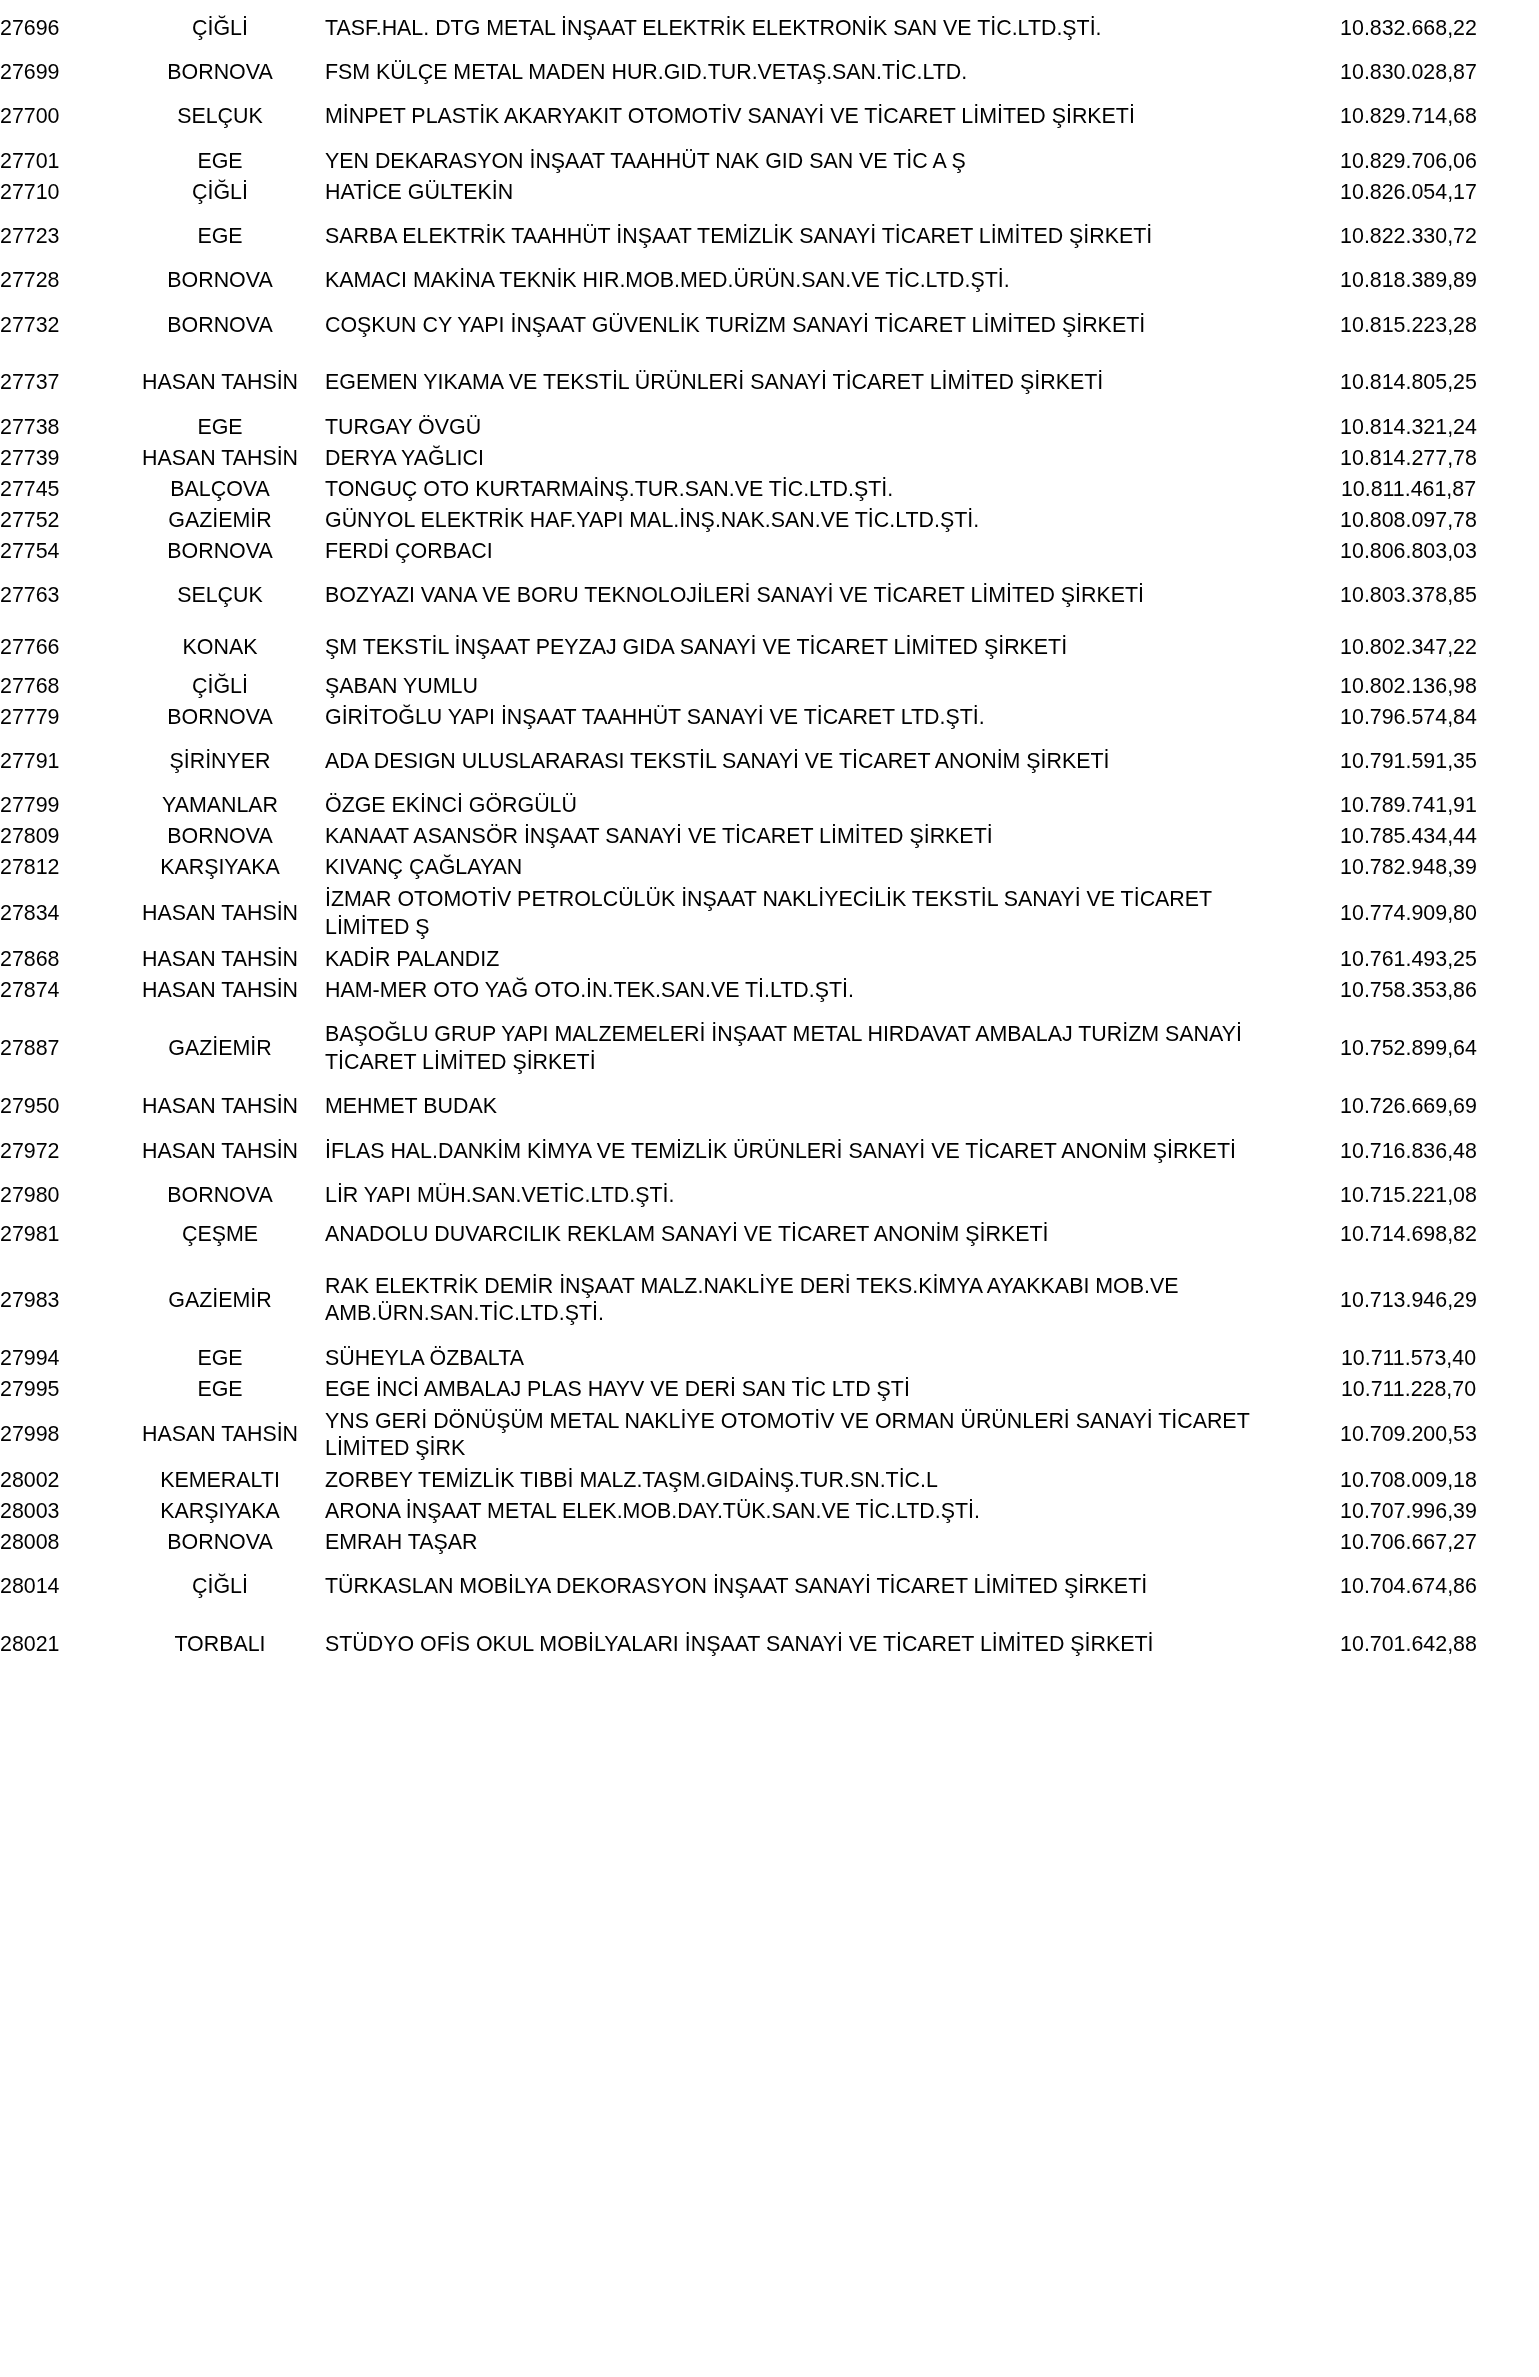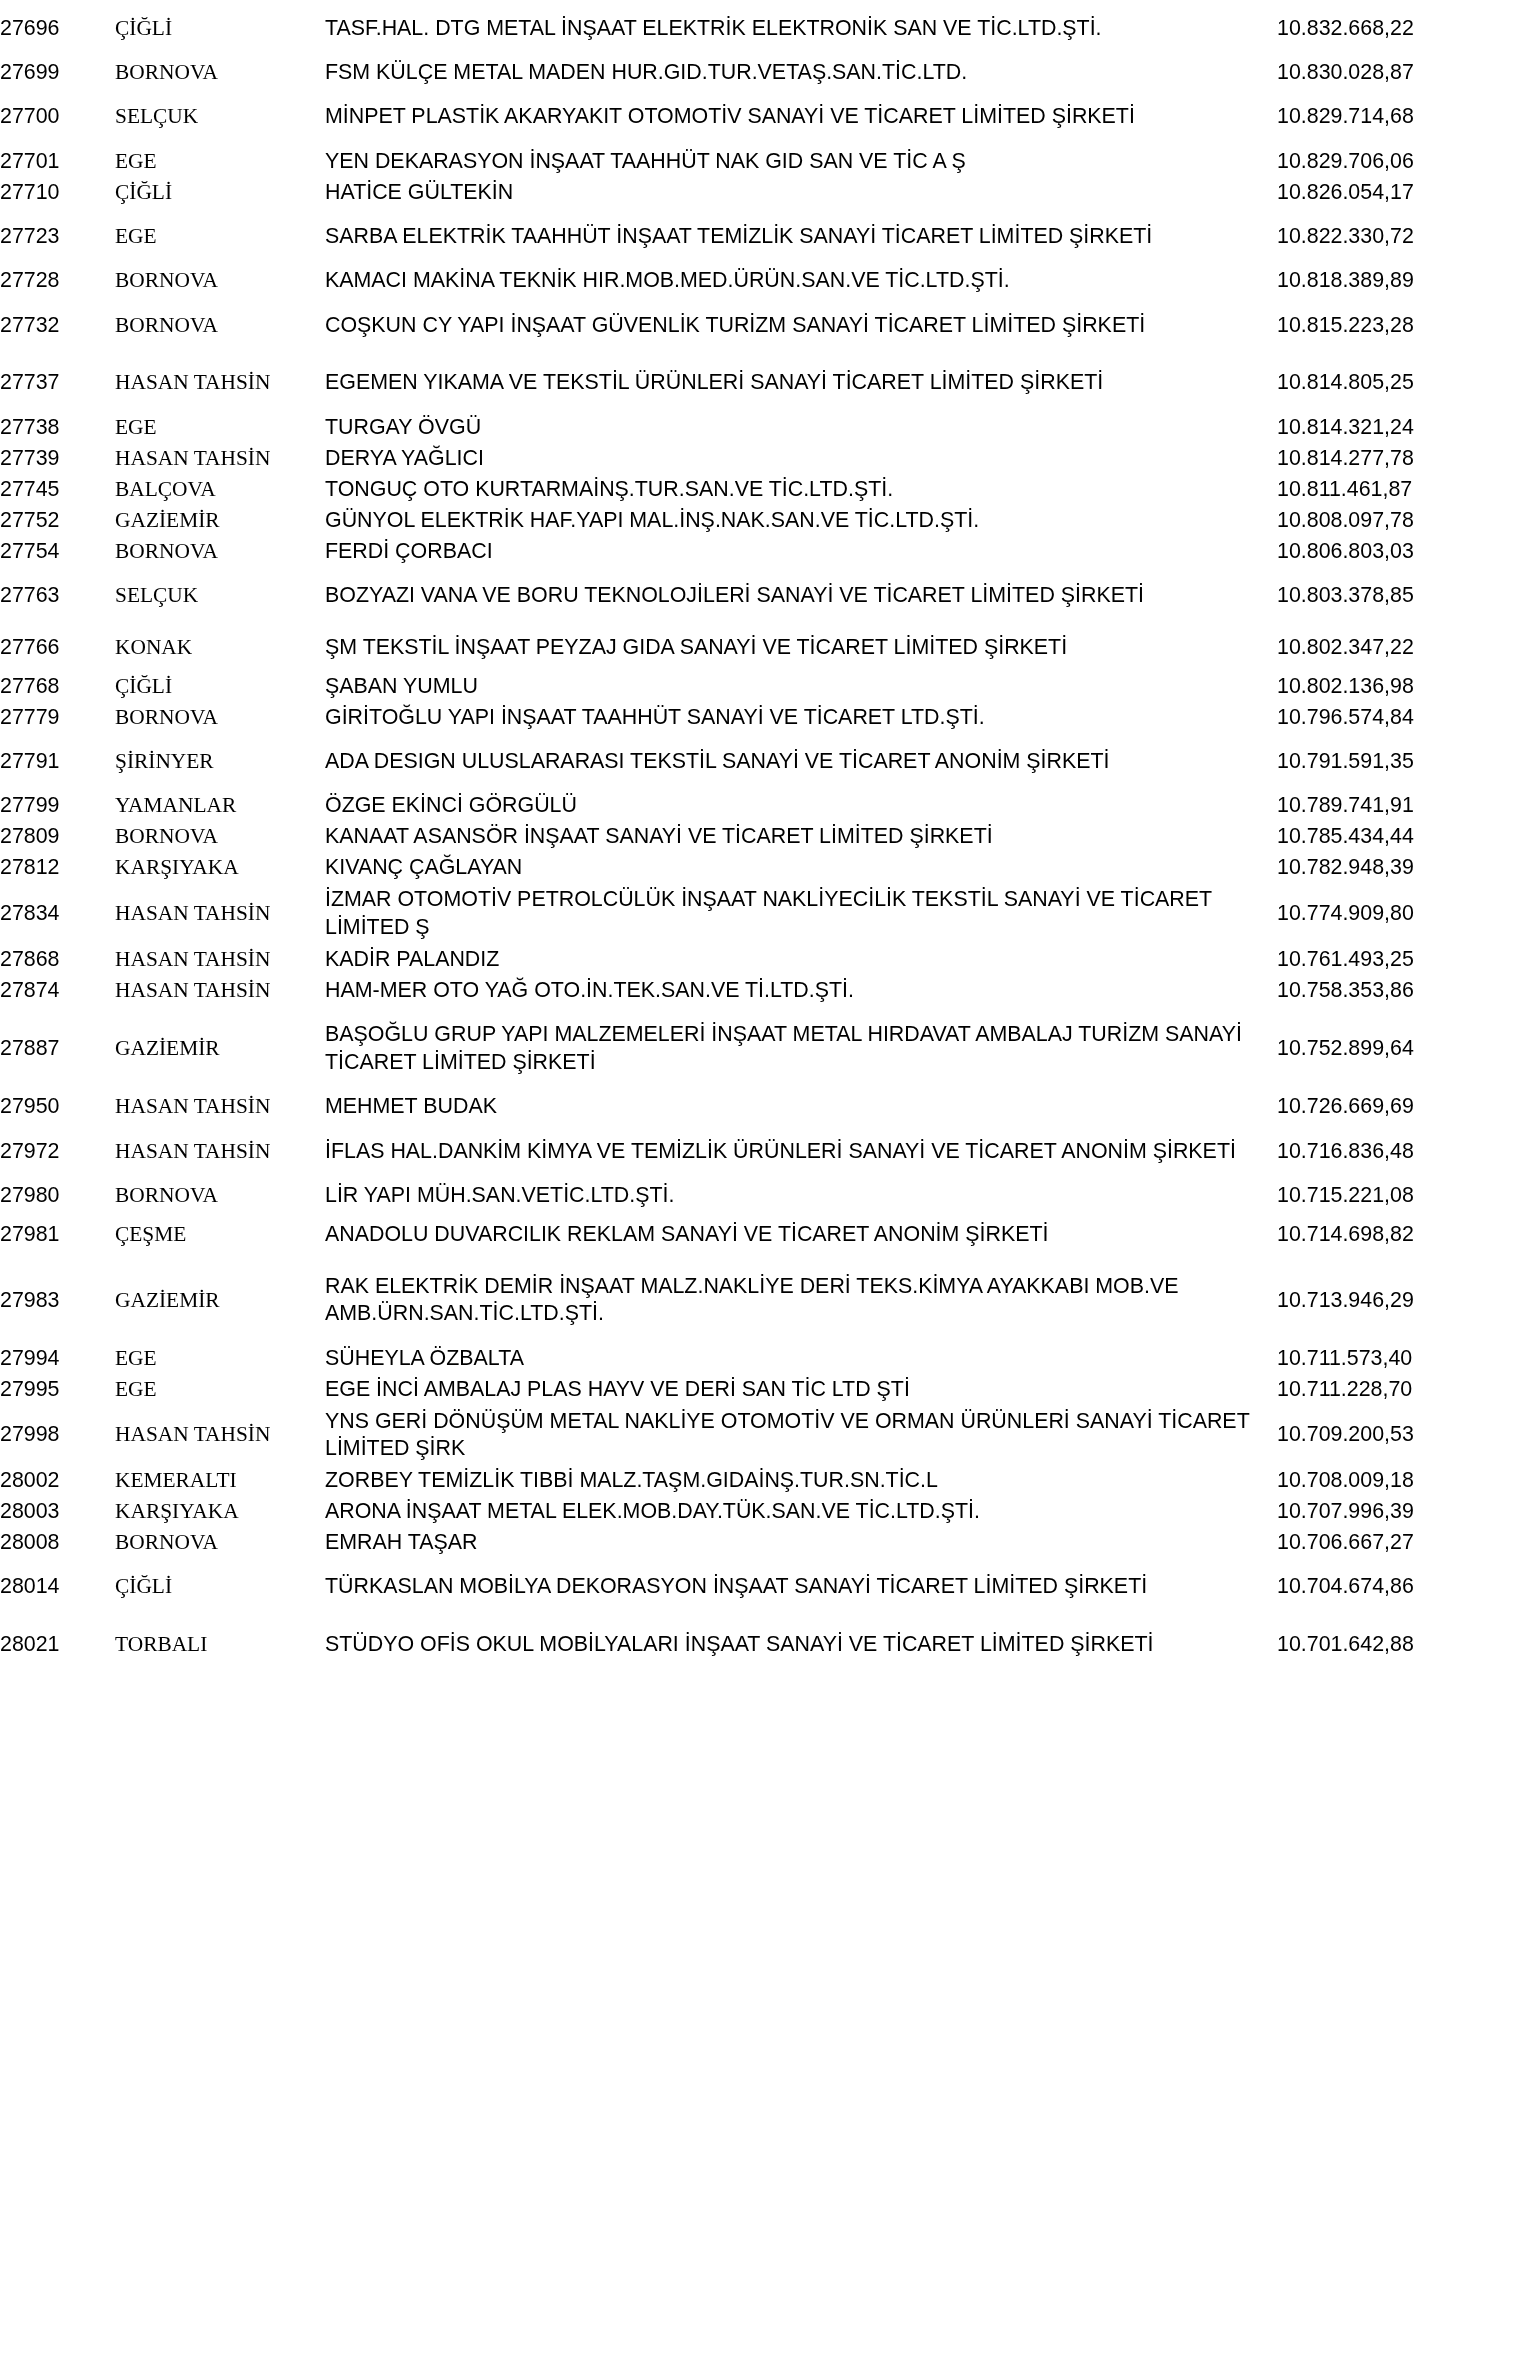--- a/index.html
+++ b/index.html
@@ -44,32 +44,31 @@
   }
   td.cell-id {
     padding-left: 24px;
     padding-right: 4.7px;
     text-align: left;
     white-space: nowrap;
   }
   td.cell-district {
     padding-left: 3.9px;
     padding-right: 6.2px;
-    text-align: left;
+    text-align: center;
     white-space: nowrap;
-    font-family: Liberation Serif, serif;
   }
   td.cell-title {
     padding-left: 2.3px;
     padding-right: 14px;
     text-align: left;
   }
   td.cell-amount {
     padding-right: 12.4px;
-    text-align: left;
+    text-align: center;
     white-space: nowrap;
   }
 
   
   tr.row-h1 td { height: 26px; padding-top: 1.6px; padding-bottom: 1.6px; }
   tr.row-h2 td { height: 53px; padding-top: 2.3px; padding-bottom: 2.3px; }
   tr.row-pad td { height: 34px; padding-top: 6.2px; padding-bottom: 6.2px; }
   tr.row-pad2 td { height: 67px; padding-top: 9.3px; padding-bottom: 9.3px; }
 
   td.cell-title .ttl {

